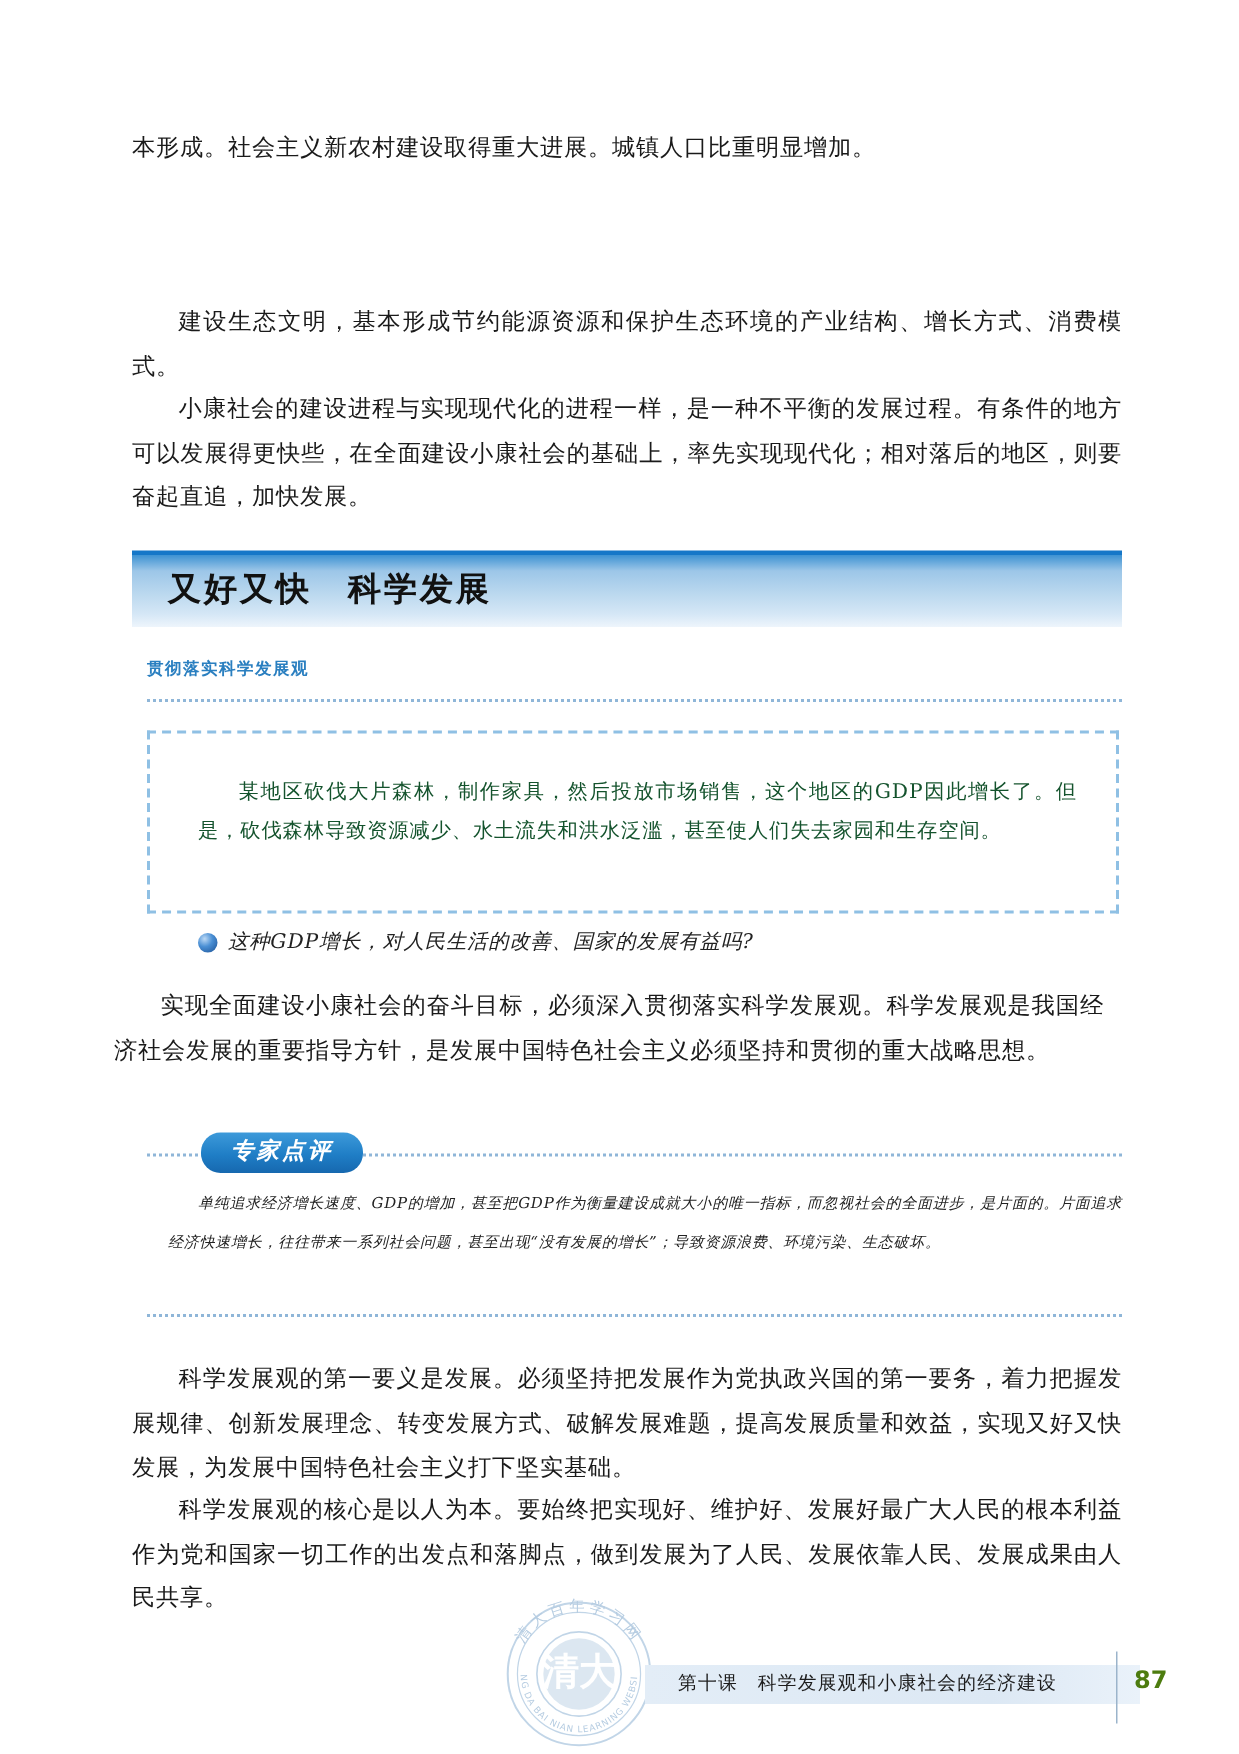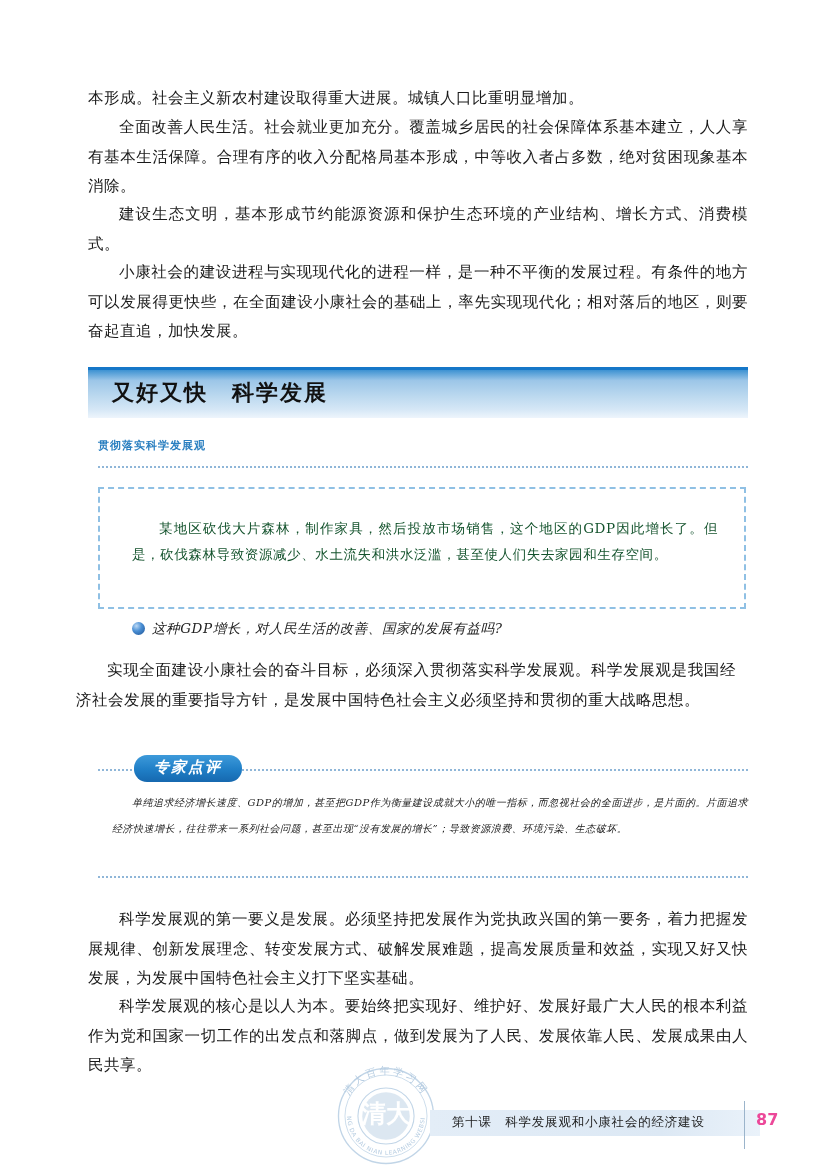--- a/index.html
+++ b/index.html
@@ -190,42 +190,41 @@
     width: 1px;
     height: 48px;
     background: #9bb4cb;
   }
   .page-number {
     position: absolute;
     left: 756px;
     top: 1110px;
     font-size: 16px;
     font-weight: bold;
-    color: #ec4899;
+    color: #4d7c0f;
   }
 
   
   .watermark {
     position: absolute;
     left: 332px;
     top: 1062px;
     width: 108px;
     height: 108px;
     opacity: 0.55;
     pointer-events: none;
   }
 </style>
 </head>
 <body>
 
 <div class="page">
 
   <div class="body-para" style="left:88px; top:84px; width:660px;">本形成。社会主义新农村建设取得重大进展。城镇人口比重明显增加。</div>
 
-  <div class="body-para indent" style="left:88px; top:113px; width:660px;">全面改善人民生活。社会就业更加充分。覆盖城乡居民的社会保障体系基本建立，人人享有基本生活保障。合理有序的收入分配格局基本形成，中等收入者占多数，绝对贫困现象基本消除。</div>
 
   <div class="body-para indent" style="left:88px; top:200px; width:660px;">建设生态文明，基本形成节约能源资源和保护生态环境的产业结构、增长方式、消费模式。</div>
 
   <div class="body-para indent" style="left:88px; top:258px; width:660px;">小康社会的建设进程与实现现代化的进程一样，是一种不平衡的发展过程。有条件的地方可以发展得更快些，在全面建设小康社会的基础上，率先实现现代化；相对落后的地区，则要奋起直追，加快发展。</div>
 
   <div class="banner-topbar"></div>
   <div class="banner"></div>
   <div class="banner-title">又好又快　科学发展</div>
 
   <div class="subhead">贯彻落实科学发展观</div>

